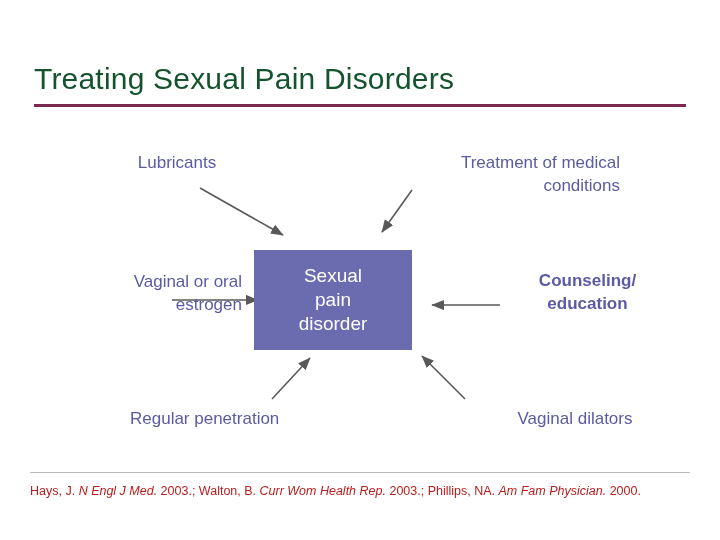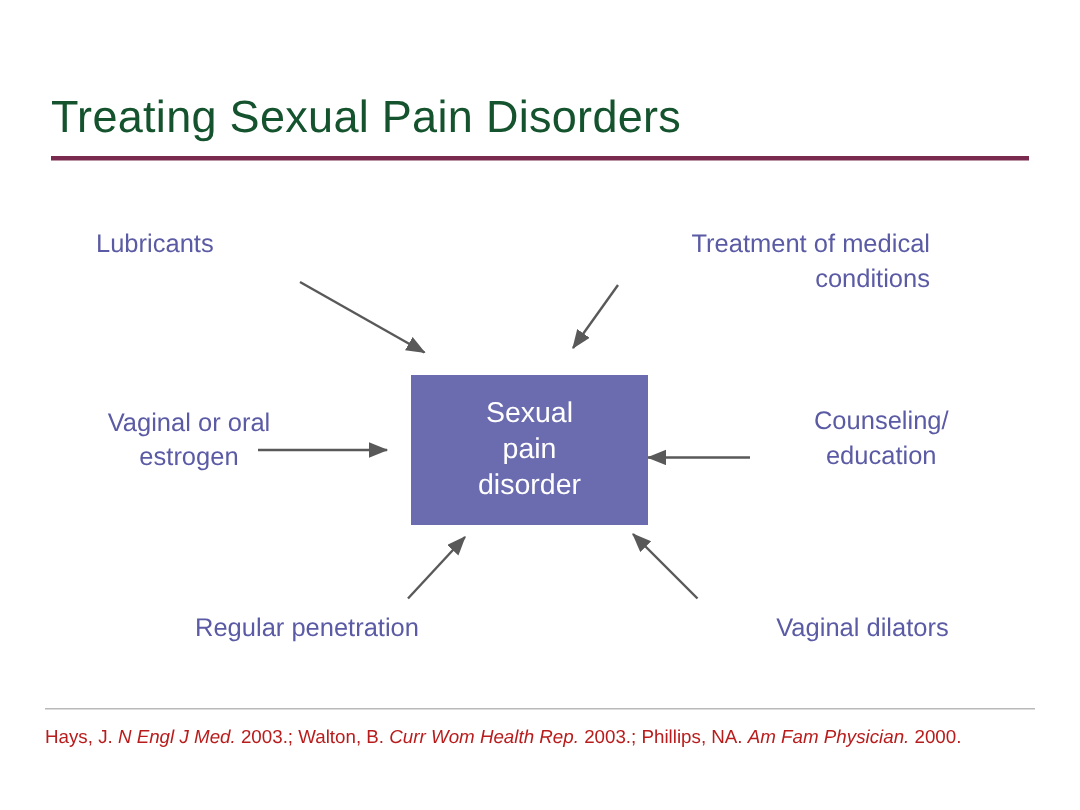--- a/index.html
+++ b/index.html
@@ -39,54 +39,56 @@
   .node-label {
     position: absolute;
     color: #5b5ba5;
     font-size: 17px;
     line-height: 1.35;
   }
   #lubricants {
     left: 64px;
     top: 152px;
     width: 226px;
+    text-align: center;
   }
   #medical {
     left: 330px;
     top: 152px;
     width: 290px;
     text-align: right;
   }
   #estrogen {
-    left: 26px;
+    left: 42px;
     top: 271px;
     width: 200px;
-    text-align: center;
+    text-align: right;
   }
   #counseling {
     left: 480px;
     top: 270px;
     width: 215px;
     text-align: center;
+    font-weight: bold;
   }
   #regular {
     left: 130px;
     top: 408px;
     width: 280px;
     text-align: left;
   }
   #dilators {
     left: 460px;
     top: 408px;
     width: 230px;
     text-align: center;
   }
   #center-box {
     position: absolute;
-    left: 274px;
+    left: 254px;
     top: 250px;
     width: 158px;
     height: 100px;
     background: #6b6bb0;
     display: flex;
     align-items: center;
     justify-content: center;
   }
   #center-box .box-text {
     color: #ffffff;

